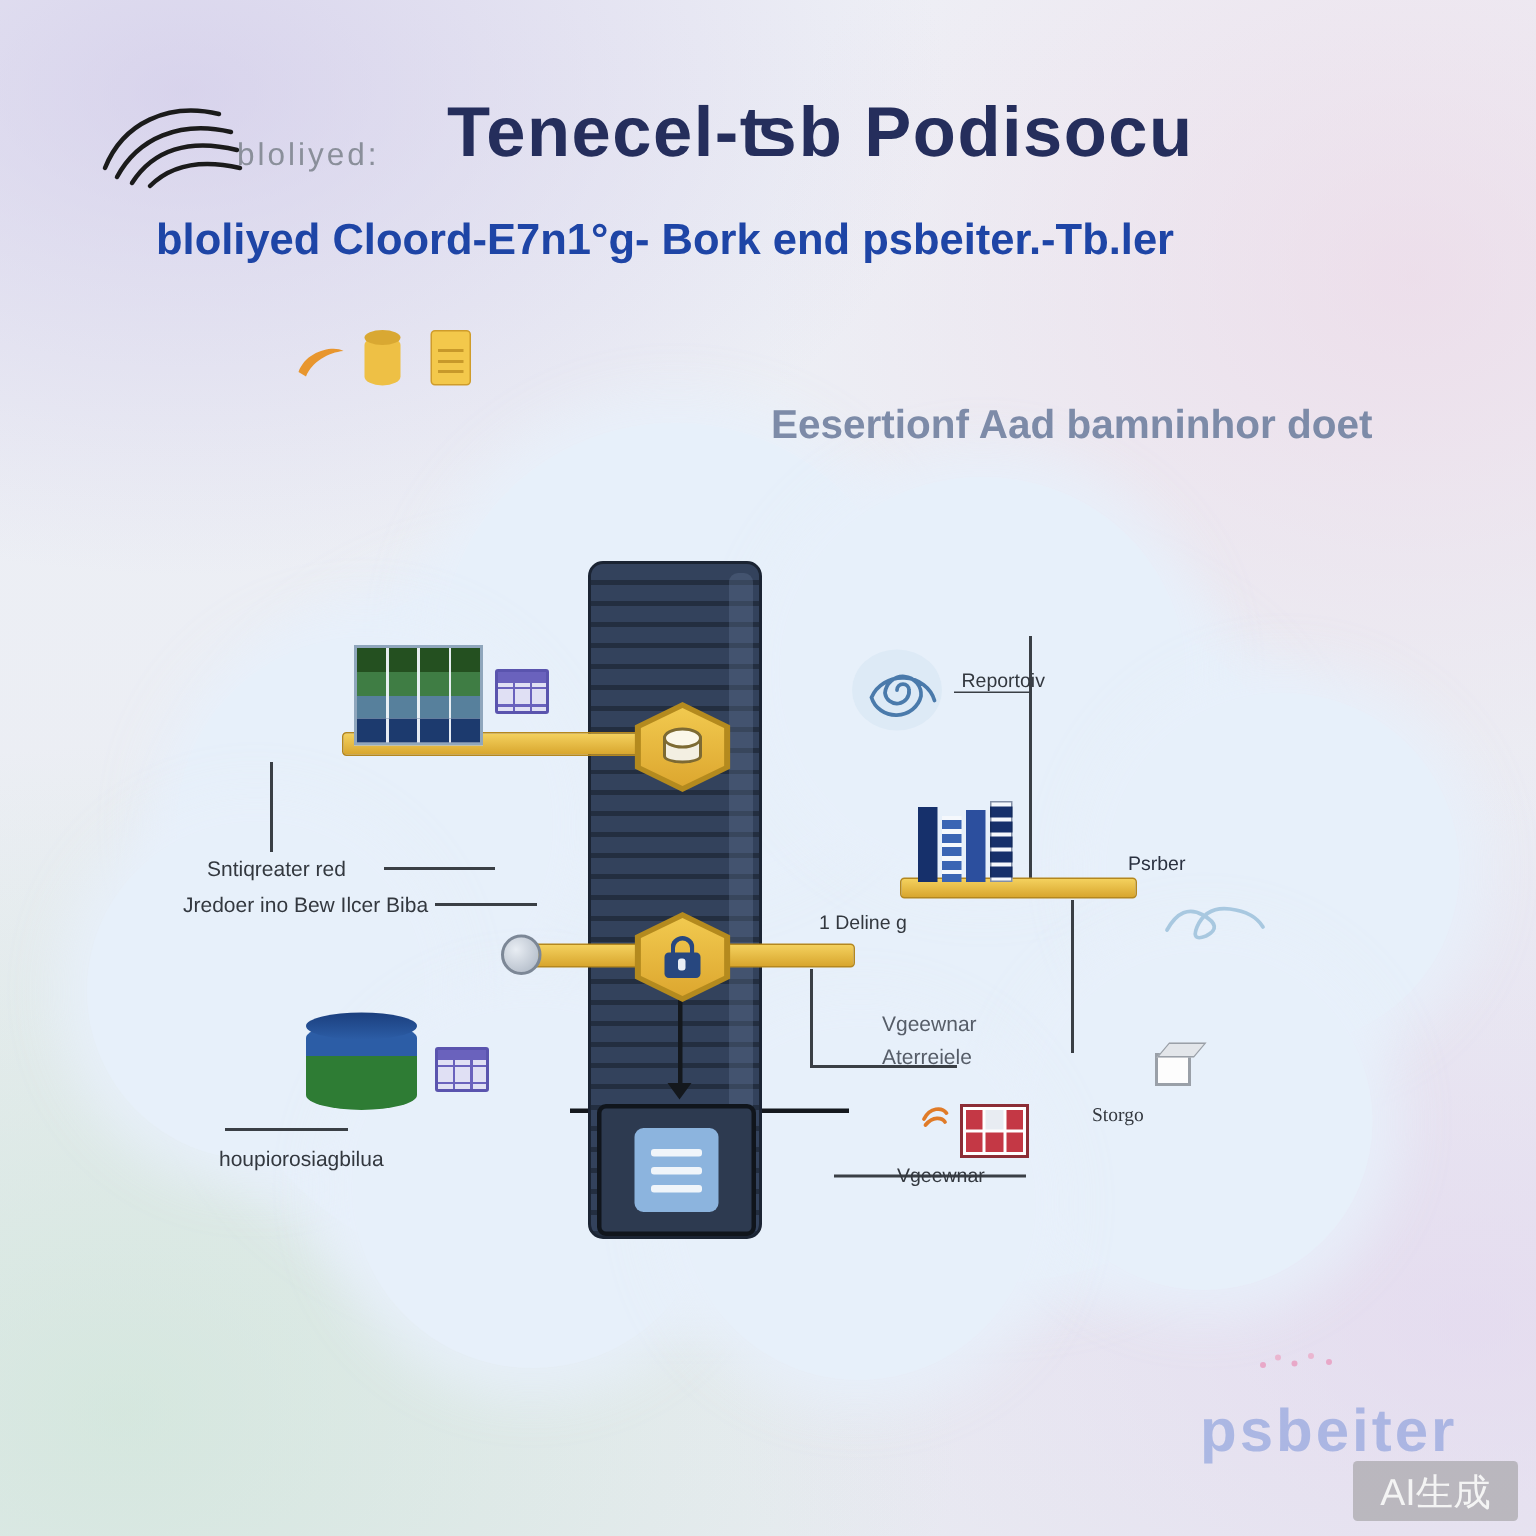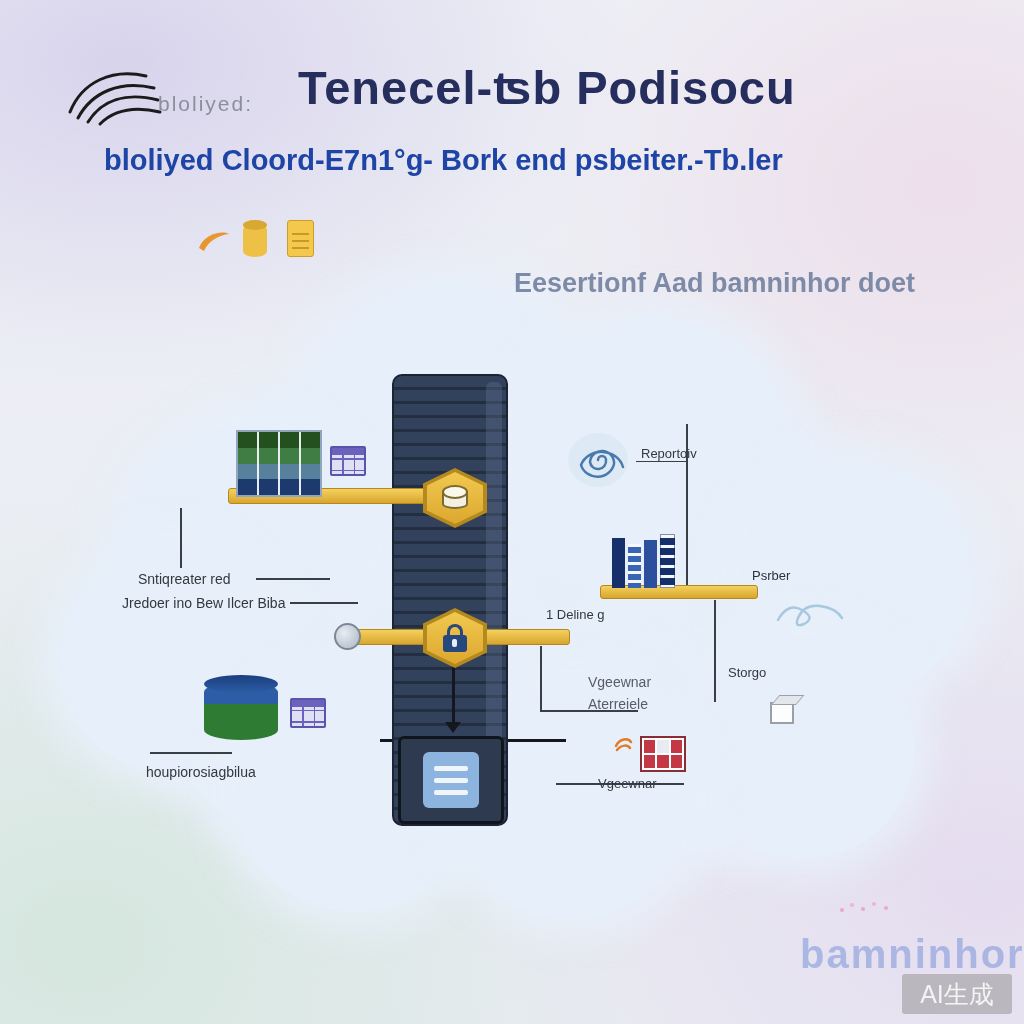--- a/index.html
+++ b/index.html
@@ -156,21 +156,21 @@
   .orange-mark { left:614px; top:736px; width:22px; height:18px; z-index:4; }
 
   
   .lbl { position:absolute; color:#33383f; z-index:5; font-size:14px; white-space:nowrap; }
   .lbl-left1   { left:138px; top:571px; }
   .lbl-left2   { left:122px; top:595px; }
   .lbl-dbl     { left:146px; top:764px; }
   .lbl-report  { left:641px; top:446px; font-size:13px; }
   .lbl-define  { left:546px; top:560px; font-size:13px;margin-top:47px; }
   .lbl-psrber  { left:752px; top:568px; font-size:13px; color:#2a3140; }
-  .lbl-storgo  { left:728px; top:665px; font-size:13px; }
+  .lbl-storgo  { left:728px; top:735px; font-size:13px;font-family:Liberation Serif, serif; }
   .lbl-process { left:588px; top:672px; font-size:14px; color:#565d68; line-height:1.55; z-index:5; position:absolute; }
   .lbl-viewer  { left:598px; top:776px; font-size:13px; }
 
   
   .wm-back  { left:800px; top:932px; font-size:40px; font-weight:bold; letter-spacing:2px;
               color:rgba(100,130,210,0.45); z-index:6; }
   .wm-front { left:812px; top:922px; font-size:46px; font-weight:bold; letter-spacing:1px;
               color:#3a57c4; z-index:7; text-shadow:1px 1px 0 rgba(255,255,255,0.5); }
   .pink-scribble { left:836px; top:896px; width:60px; height:22px; z-index:6; }
   .ai-badge { left:902px; top:974px; width:110px; height:40px; z-index:8;
@@ -307,16 +307,16 @@
 
   <div class="ps pink-scribble">
     <svg viewBox="0 0 60 22" width="60" height="22">
       <circle cx="6" cy="14" r="2" fill="#e8a8c8"></circle>
         <circle cx="16" cy="9" r="2" fill="#eab6d0"></circle>
       <circle cx="27" cy="13" r="2" fill="#e8a8c8"></circle>
         <circle cx="38" cy="8" r="2" fill="#eab6d0"></circle>
       <circle cx="50" cy="12" r="2" fill="#e8a8c8"></circle>
     </svg>
   </div>
-  <div class="ps wm-back">bamninhor</div>
+  <div class="ps wm-back">psbeiter</div>
   <div class="ps ai-badge">AI生成</div>
 
 </div>
 
 </body></html>

